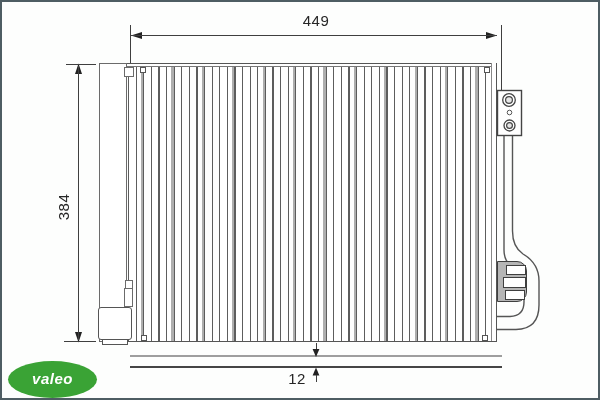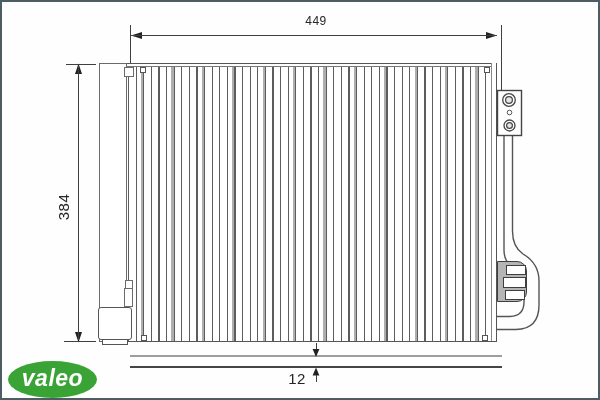--- a/index.html
+++ b/index.html
@@ -44,34 +44,34 @@
   .plate-top{position:absolute;left:130px;top:355px;width:372px;height:2px;background:#9e9e9e;}
   .plate-bottom{position:absolute;left:130px;top:366px;width:372px;height:1.7px;background:#454545;}
   
   .connector{
     position:absolute;left:497px;top:261px;width:30px;height:41px;
     background:#b5b5b5;border:1.4px solid #3f3f3f;border-radius:0 10px 10px 0;box-sizing:border-box;
   }
   .slot{position:absolute;background:#fff;border:1.4px solid #3f3f3f;box-sizing:border-box;}
   
   .dim-label{
-    position:absolute;color:#262626;font-size:12px;line-height:18px;text-align:center;
+    position:absolute;color:#262626;font-size:15px;line-height:18px;text-align:center;
     letter-spacing:0.5px;
   }
   .dim-label-384{
     transform:rotate(-90deg);transform-origin:center;font-size:15px;
   }
   .dim-label-12{font-size:15px;text-align:center;}
   
   .logo{
     position:absolute;left:8px;top:361px;width:89px;height:37px;border-radius:50%;
     display:flex;align-items:center;justify-content:center;
   }
   .logo span{
-    color:#fff;font-style:italic;font-weight:bold;font-size:23px;letter-spacing:0.5px;
+    color:#fff;font-style:italic;font-weight:bold;font-size:15px;letter-spacing:0.5px;
     transform:translateY(-1px);
   }
   svg.overlay{position:absolute;left:0;top:0;width:600px;height:400px;}
 </style>
 </head>
 <body>
 
 <div class="stage">
 
   <div class="core"></div>

